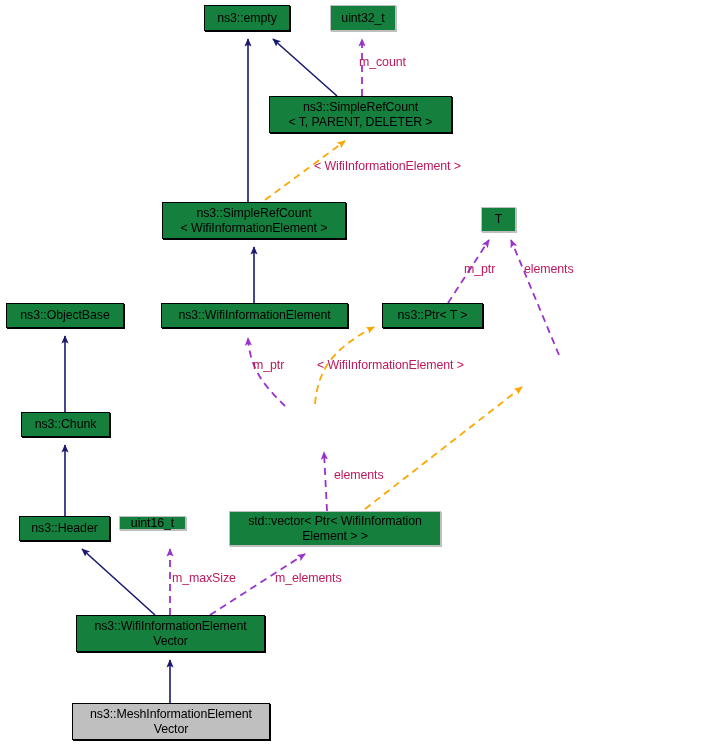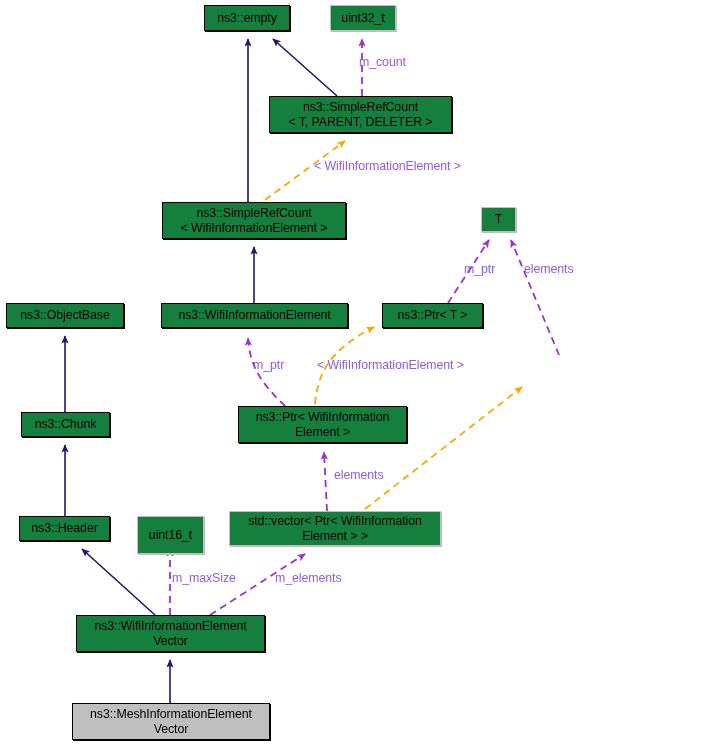--- a/index.html
+++ b/index.html
@@ -49,21 +49,21 @@
   }
   .node.current {
     border: 1px solid #000000;
     background: #bfbfbf;
     box-shadow: 1px 1px 0 0 #000000;
   }
   .edge-label {
     position: absolute;
     font-size: 12.4px;
     line-height: 14px;
-    color: #8b5cf6;
+    color: #be185d;
     background: transparent;
     white-space: pre;
     letter-spacing: -0.1px;
   }
 </style>
 </head>
 <body>
 
 <div id="diagram">
 
@@ -153,24 +153,22 @@
   <div class="node light" style="left:330px; top:5px;   width:66px;  height:26px;">uint32_t</div>
   <div class="node solid" style="left:269px; top:96px;  width:183px; height:37px;">ns3::SimpleRefCount
 &lt; T, PARENT, DELETER &gt;</div>
   <div class="node solid" style="left:162px; top:202px; width:184px; height:37px;">ns3::SimpleRefCount
 &lt; WifiInformationElement &gt;</div>
   <div class="node light" style="left:481px; top:207px; width:35px;  height:25px;">T</div>
   <div class="node solid" style="left:6px;   top:303px; width:118px; height:25px;">ns3::ObjectBase</div>
   <div class="node solid" style="left:161px; top:303px; width:187px; height:25px;">ns3::WifiInformationElement</div>
   <div class="node solid" style="left:382px; top:303px; width:101px; height:25px;">ns3::Ptr&lt; T &gt;</div>
   <div class="node solid" style="left:21px;  top:412px; width:89px;  height:25px;">ns3::Chunk</div>
-  <div class="node solid" style="left:238px; top:406px; width:169px; height:37px;">ns3::Ptr&lt; WifiInformation
-Element &gt;</div>
   <div class="node solid" style="left:19px;  top:516px; width:91px;  height:25px;">ns3::Header</div>
-  <div class="node light" style="left:137px; top:516px; width:67px;  height:38px;">uint16_t</div>
+  <div class="node light" style="left:119px; top:516px; width:67px;  height:14px;">uint16_t</div>
   <div class="node light" style="left:229px; top:511px; width:212px; height:35px;">std::vector&lt; Ptr&lt; WifiInformation
 Element &gt; &gt;</div>
   <div class="node solid" style="left:76px;  top:615px; width:189px; height:37px;">ns3::WifiInformationElement
 Vector</div>
   <div class="node current" style="left:72px;  top:703px; width:198px; height:37px;">ns3::MeshInformationElement
 Vector</div>
 
   <div class="edge-label" style="left:359px; top:55px;">m_count</div>
   <div class="edge-label" style="left:314px; top:159px;">&lt; WifiInformationElement &gt;</div>
   <div class="edge-label" style="left:464px; top:262px;">m_ptr</div>

